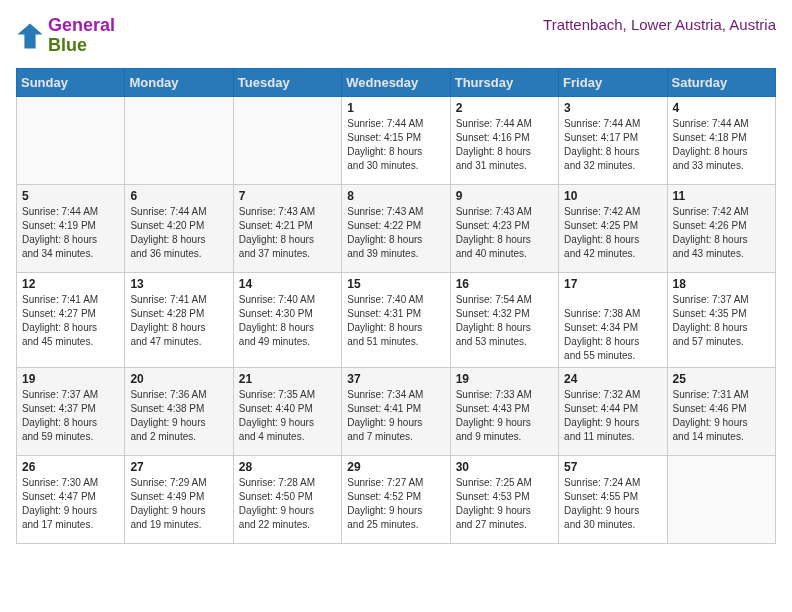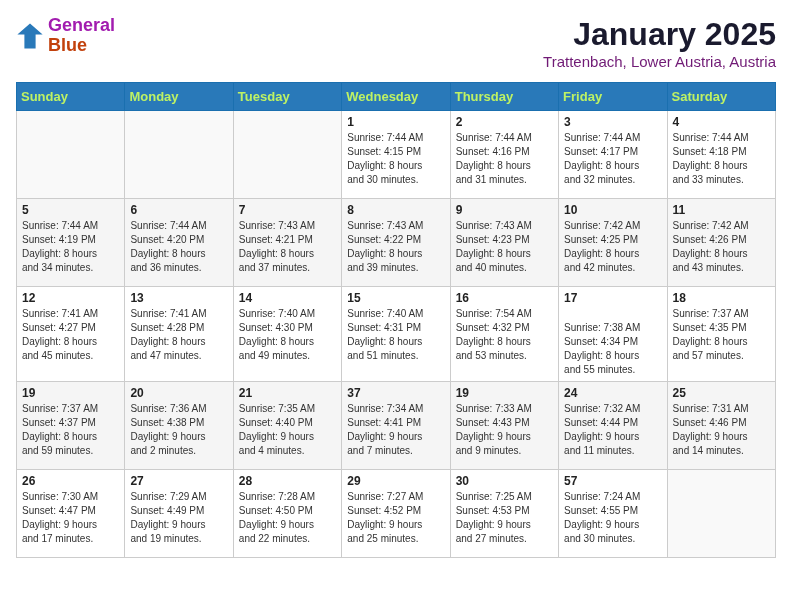--- a/index.html
+++ b/index.html
@@ -27,21 +27,21 @@
       line-height: 1.1;
     }
     .logo-general {
       font-size: 18px;
       font-weight: bold;
       color: #a21caf;
     }
     .logo-blue {
       font-size: 18px;
       font-weight: bold;
-      color: #c2410c;
+      color: #4d7c0f;
     }
     .logo-icon {
       width: 28px;
       height: 28px;
     }
     .title-block {
       text-align: right;
     }
     .calendar-title {
       font-size: 32px;
@@ -52,21 +52,21 @@
       font-size: 15px;
       color: #701a75;
     }
     table {
       width: 100%;
       border-collapse: collapse;
       table-layout: fixed;
     }
     thead th {
       background: #2979b9;
-      color: #bef264;
+      color: #e5e5e5;
       font-size: 13px;
       font-weight: bold;
       padding: 6px 4px;
       text-align: left;
       border: 1px solid #1a6faf;
       margin-top: 18px;
     }
     tbody td {
       vertical-align: top;
       border: 1px solid #ccc;
@@ -100,21 +100,20 @@
   <div class="logo">
     <svg class="logo-icon" viewBox="0 0 40 40">
       <polygon points="20,2 38,18 28,18 28,38 12,38 12,18 2,18" fill="#2979b9"></polygon>
     </svg>
     <div class="logo-text">
       <span class="logo-general">General</span>
       <span class="logo-blue">Blue</span>
     </div>
   </div>
   <div class="title-block">
-    <div class="calendar-title">January 2025</div>
     <div class="calendar-subtitle">Trattenbach, Lower Austria, Austria</div>
   </div>
 </div>
 
 <table>
   <thead>
     <tr>
     <th>Sunday</th>
         <th>Monday</th>
         <th>Tuesday</th>

